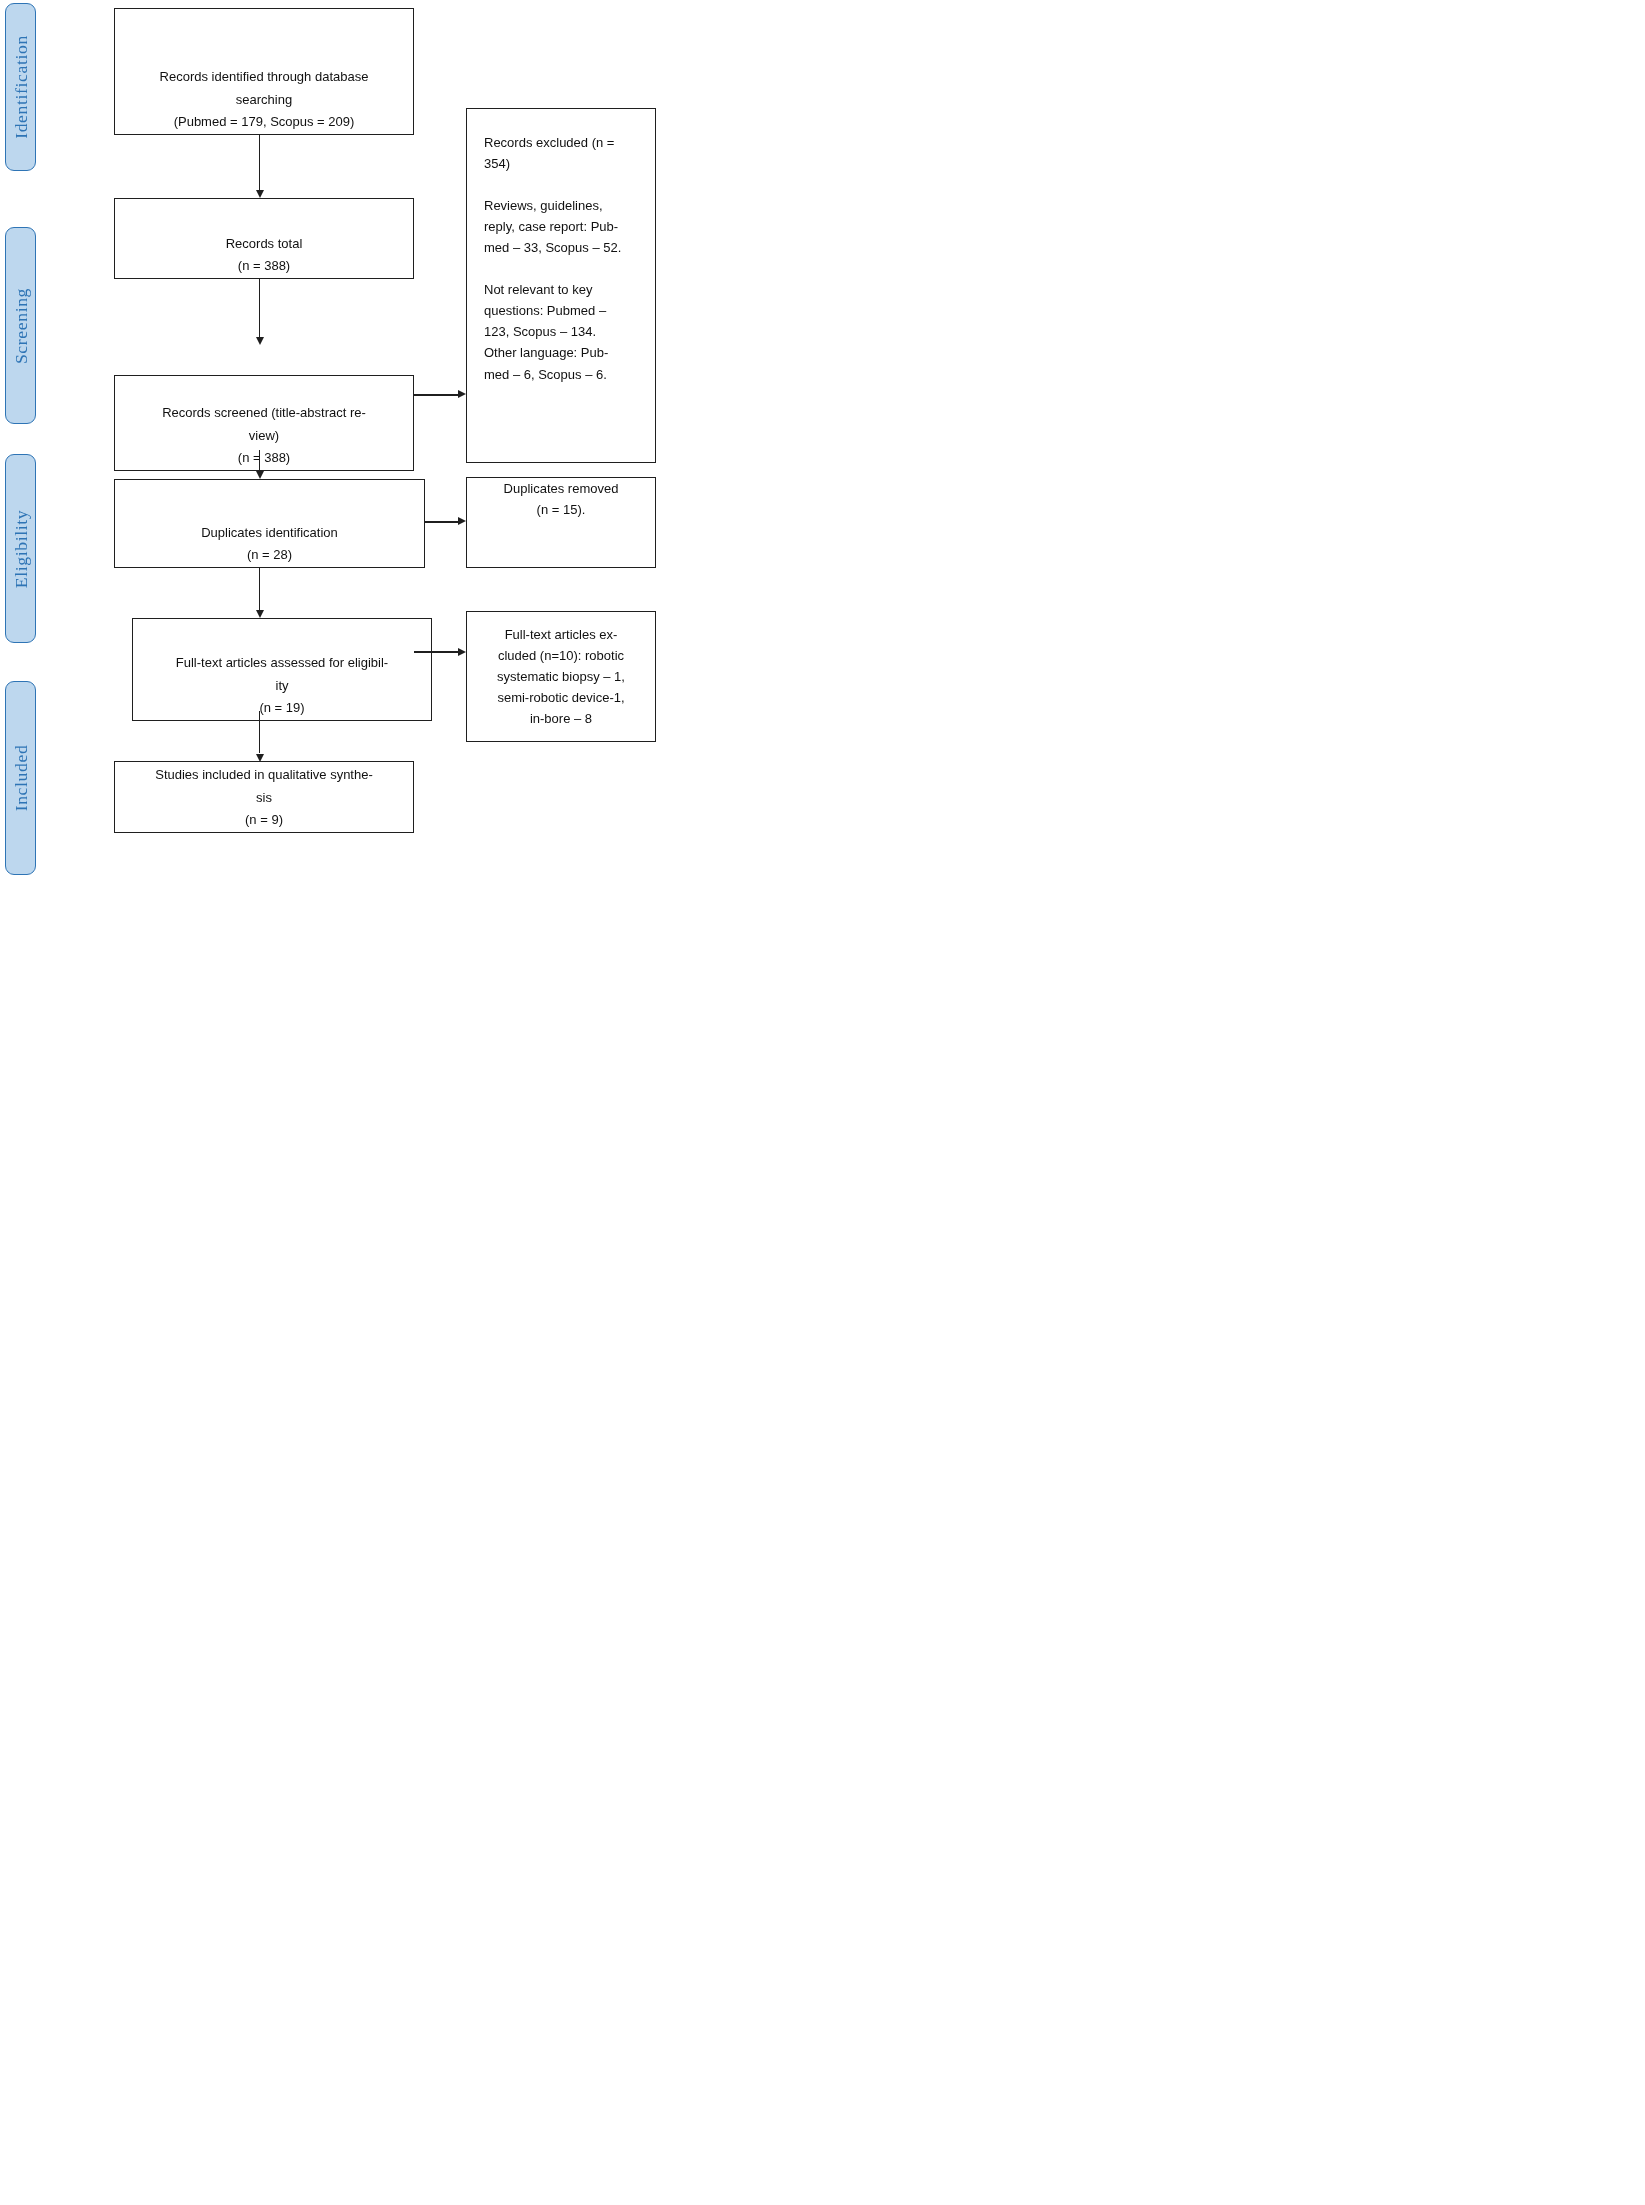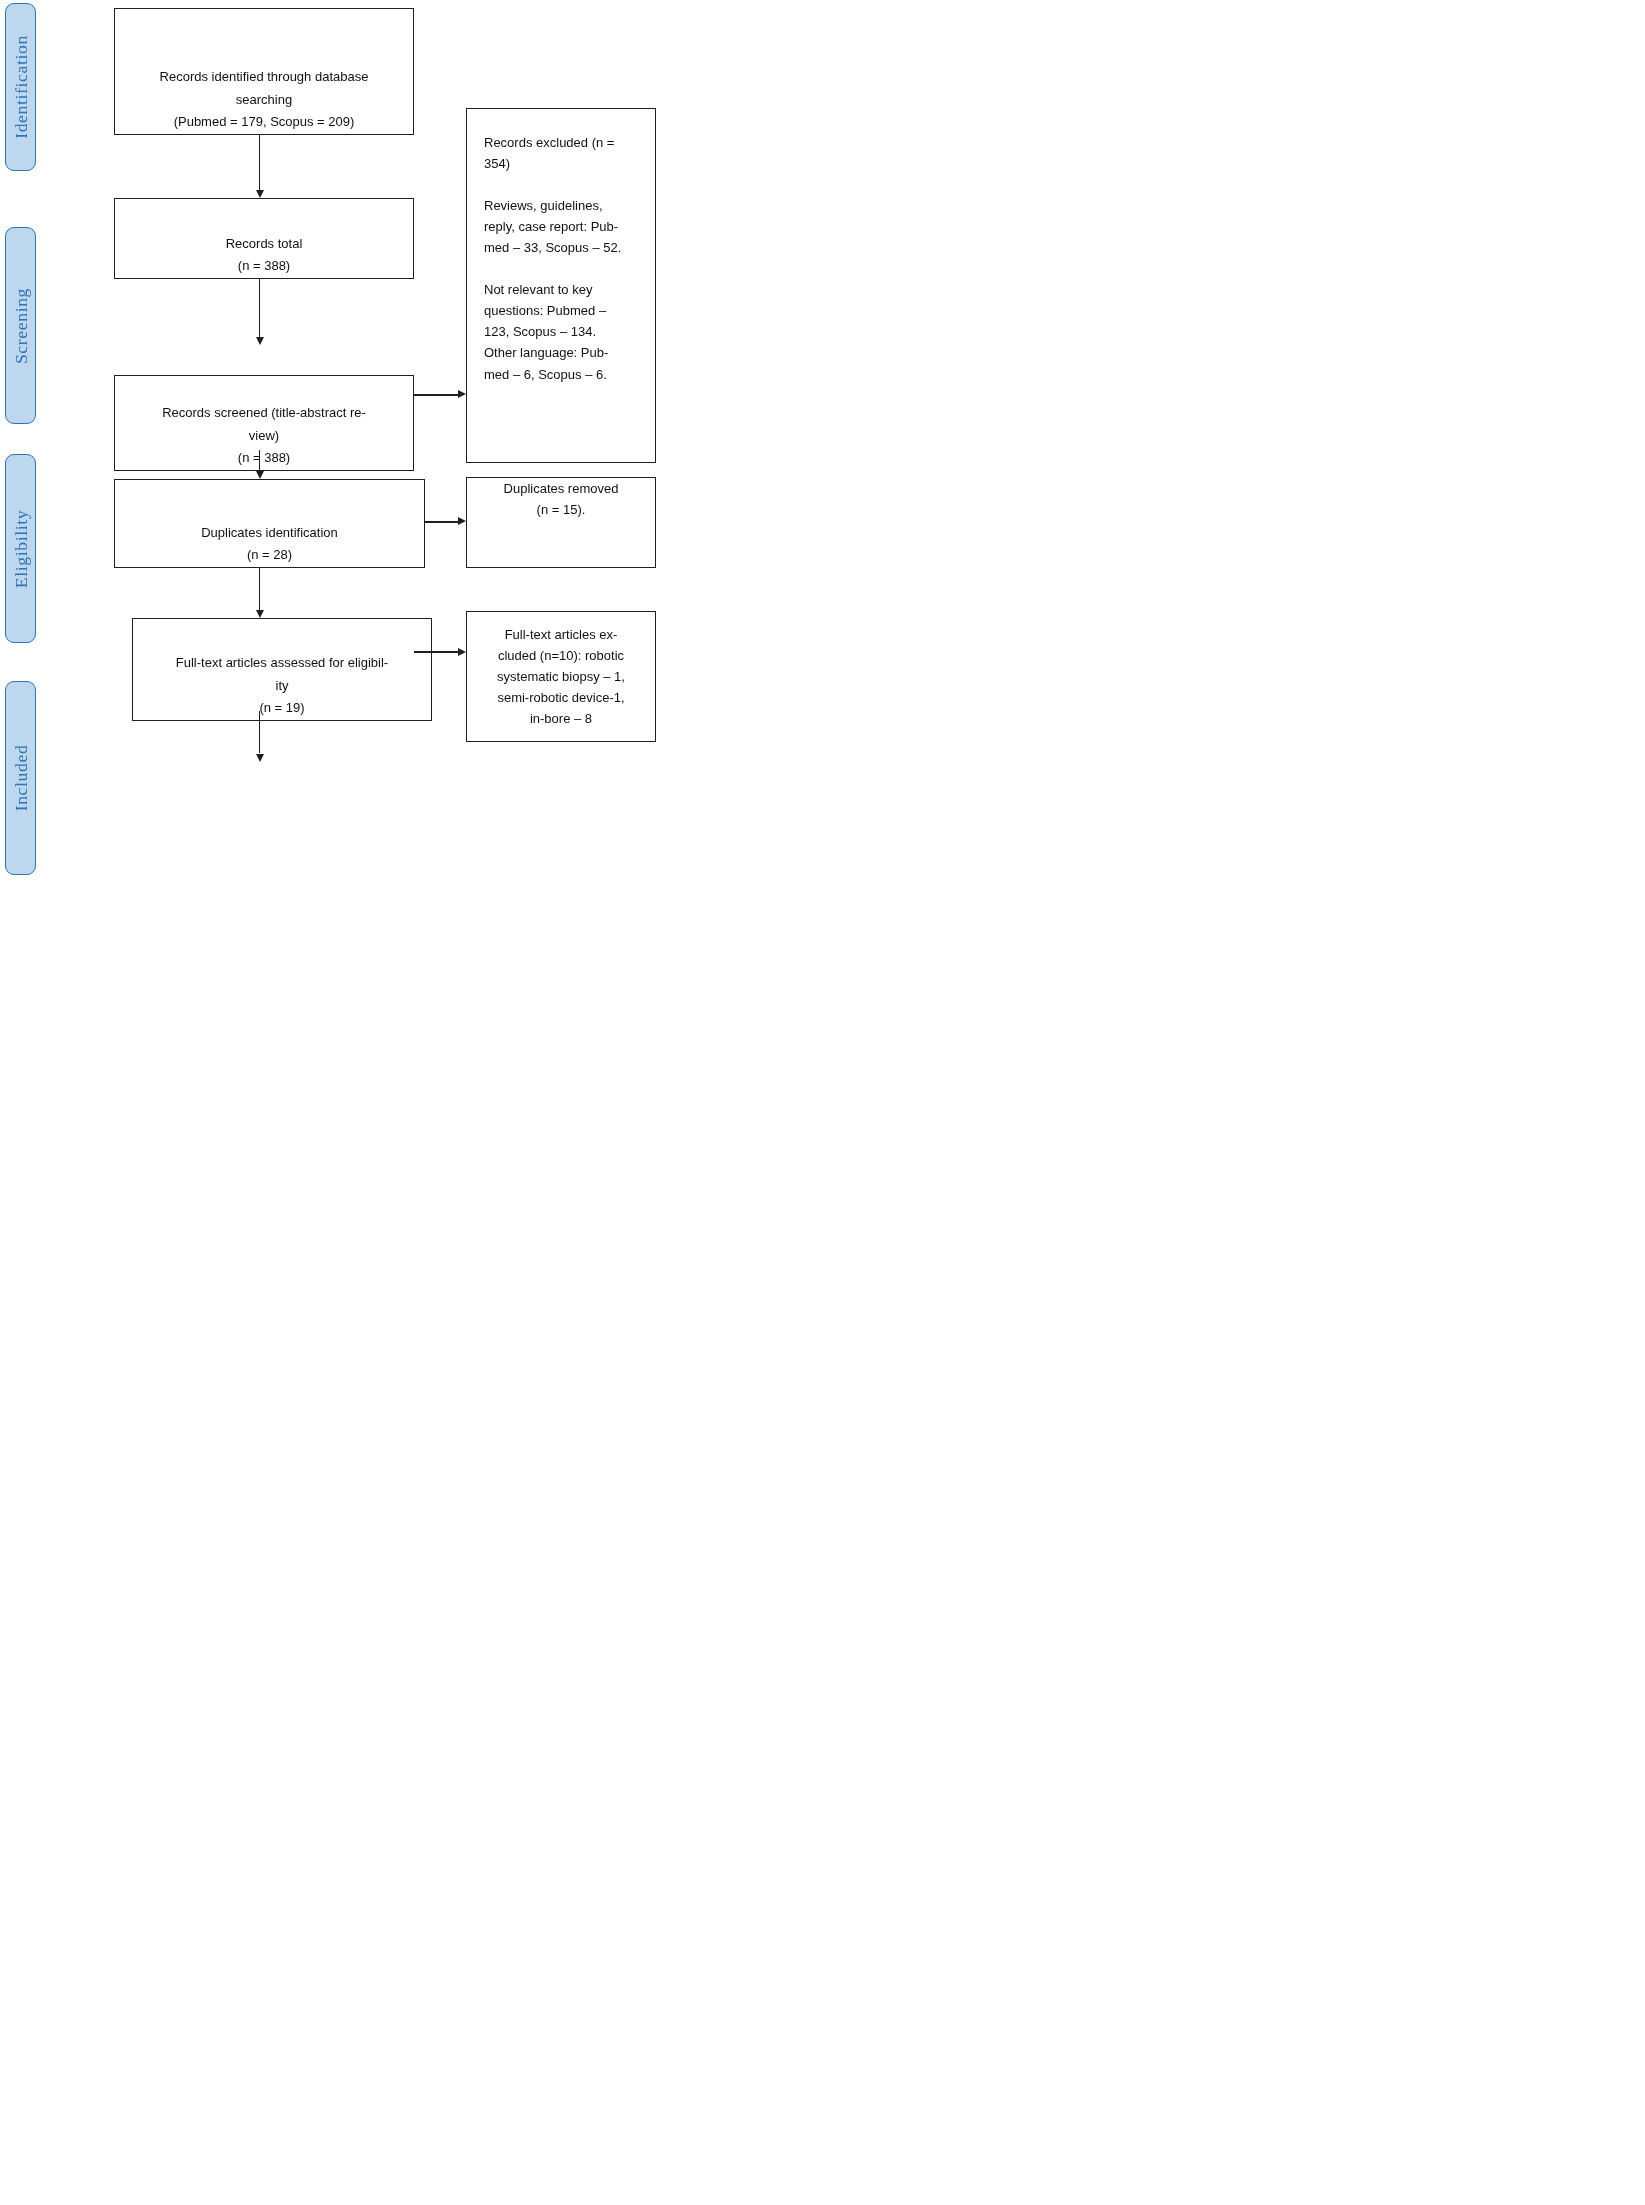--- a/index.html
+++ b/index.html
@@ -122,20 +122,25 @@
   </div>
   <div class="flow-box" id="box-dup-id">
     <div class="txt">Duplicates identification
 (n = 28)</div>
   </div>
   <div class="flow-box" id="box-fulltext">
     <div class="txt">Full-text articles assessed for eligibil-
 ity
 (n = 19)</div>
   </div>
+  <div class="flow-box" id="box-included">
+    <div class="txt">Studies included in qualitative synthe-
+sis
+(n = 9)</div>
+  </div>
 
   <div class="side-box" id="rbox-excluded">
     <div class="txt">Records excluded (n =
 354)
 
 Reviews, guidelines,
 reply, case report: Pub-
 med – 33, Scopus – 52.
 
 Not relevant to key

